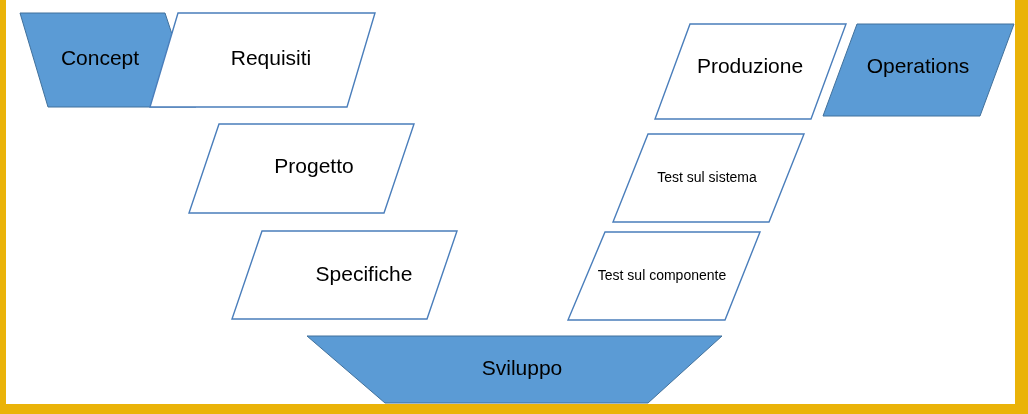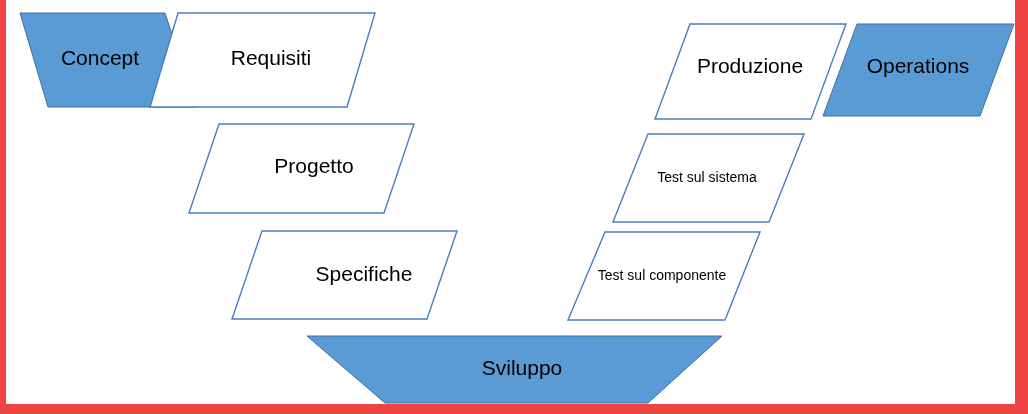--- a/index.html
+++ b/index.html
@@ -5,21 +5,21 @@
 <style>
   html, body {
     margin: 0;
     padding: 0;
     background: #f7f7f7;
   }
   #canvas {
     position: relative;
     width: 1028px;
     height: 414px;
-    background: #ef4444;
+    background: #eab308;
     overflow: hidden;
     font-family: "Liberation Sans", "DejaVu Sans", sans-serif;
   }
   #sheet {
     position: absolute;
     left: 6px;
     top: 0px;
     width: 1009px;
     height: 404px;
     background: #ffffff;

